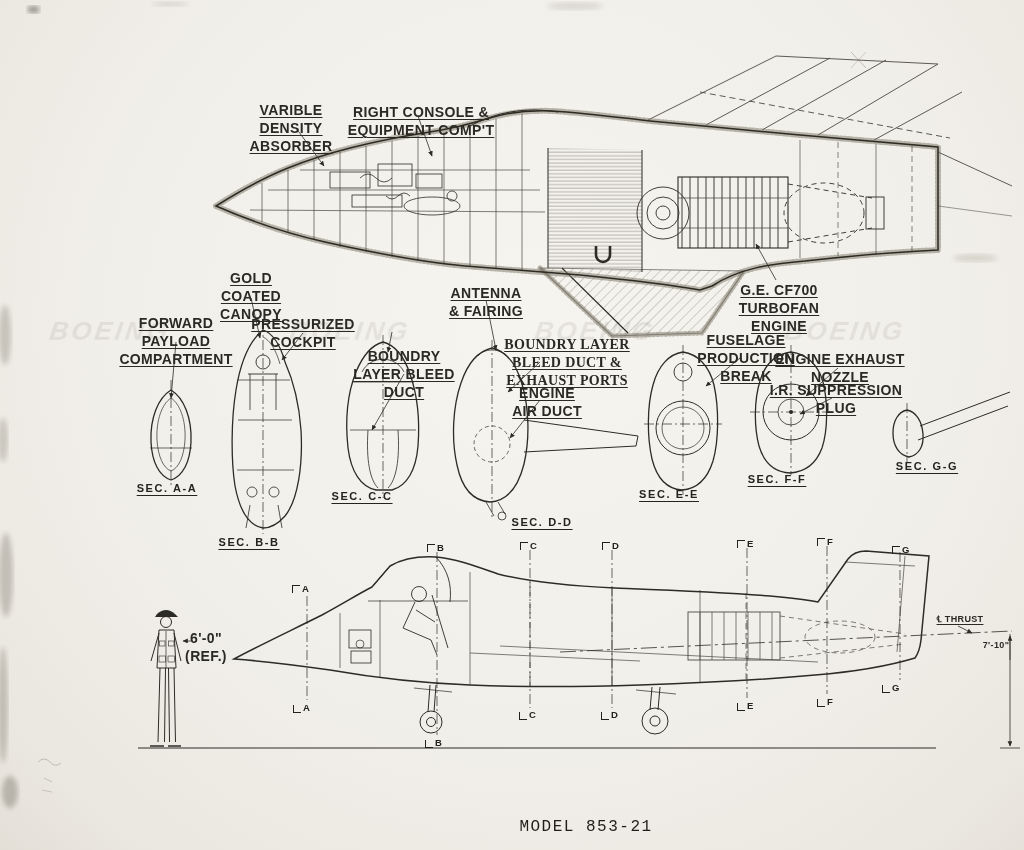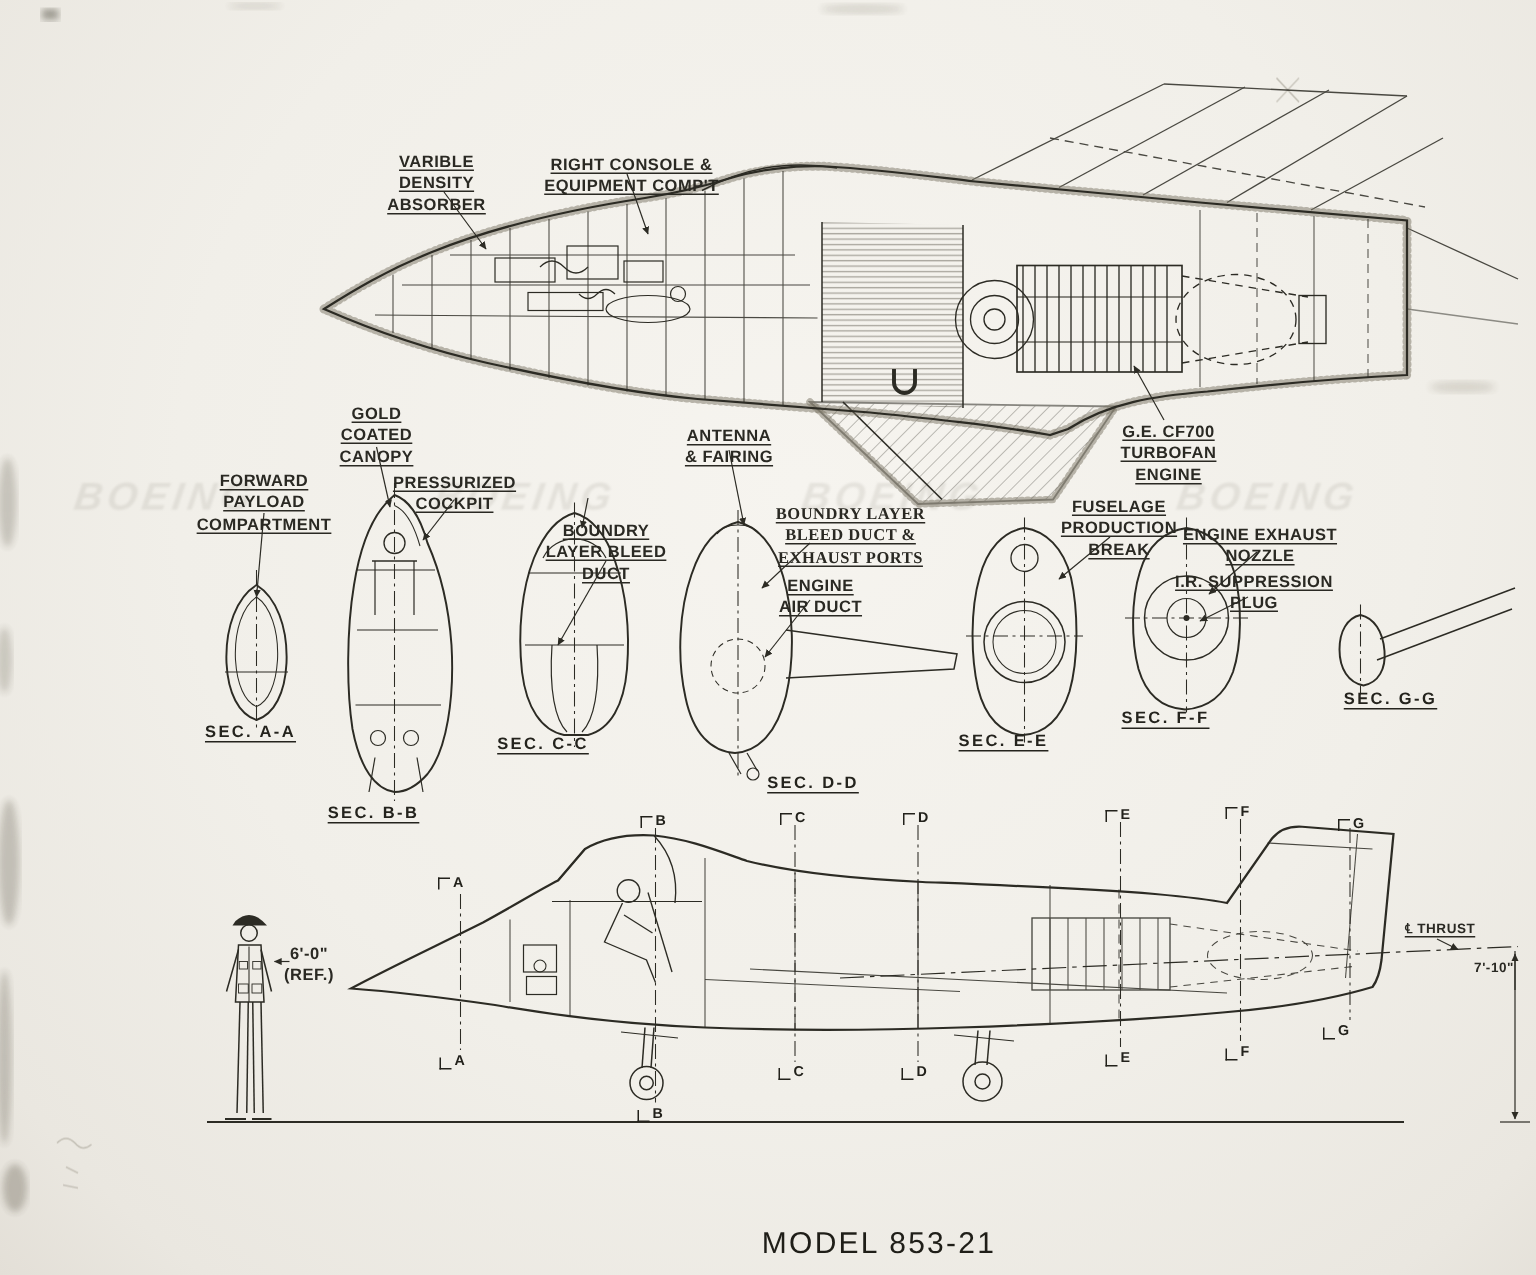--- a/index.html
+++ b/index.html
@@ -6,42 +6,42 @@
   .page{
     position:relative;width:1024px;height:850px;overflow:hidden;
     background:
       radial-gradient(ellipse at 52% 38%, #f6f4ef 0%, #f1efe9 55%, #eae7e0 88%, #e3dfd7 100%);
     font-family:"Liberation Sans",sans-serif;color:#26251f;
   }
   svg{position:absolute;left:0;top:0;}
   .layer{position:absolute;left:0;top:0;width:100%;height:100%;}
   .lbl{
     position:absolute;transform:translateX(-50%);
-    font-size:11px;font-weight:600;line-height:1.3;letter-spacing:.35px;
+    font-size:14px;font-weight:600;line-height:1.3;letter-spacing:.35px;
     text-align:center;white-space:pre-line;color:#2a2923;
     text-decoration:underline;text-underline-offset:2px;
   }
   .lbl.nounder{text-decoration:none;}
   .sec-title{
     position:absolute;transform:translateX(-50%);
     font-size:11px;font-weight:700;letter-spacing:1.6px;color:#24231d;
     text-decoration:underline;text-underline-offset:3px;white-space:nowrap;
   }
   .marker{
     position:absolute;font-size:9.5px;font-weight:700;color:#22211b;
     display:flex;gap:2px;align-items:flex-start;line-height:1;
   }
   .marker .br{width:7px;height:7px;display:inline-block;}
   .marker.top .br{border-left:1.4px solid #22211b;border-top:1.4px solid #22211b;margin-top:1px;}
   .marker.bottom{align-items:flex-end;}
   .marker.bottom .br{border-left:1.4px solid #22211b;border-bottom:1.4px solid #22211b;margin-bottom:0;}
   .caption{
     position:absolute;transform:translateX(-50%);
-    font-family:Liberation Sans, sans-serif;
-    font-size:20px;letter-spacing:1.5px;color:#1f1e18;white-space:nowrap;
+    font-family:Liberation Mono, monospace;
+    font-size:16px;letter-spacing:1.5px;color:#1f1e18;white-space:nowrap;
   }
   .wm{
     position:absolute;transform:translateX(-50%) skewX(-8deg);
     font-style:italic;font-weight:bold;font-size:26px;letter-spacing:3px;
     color:#9a968b;opacity:.18;white-space:nowrap;filter:blur(.6px);
   }
 </style>
 </head>
 <body>
 

